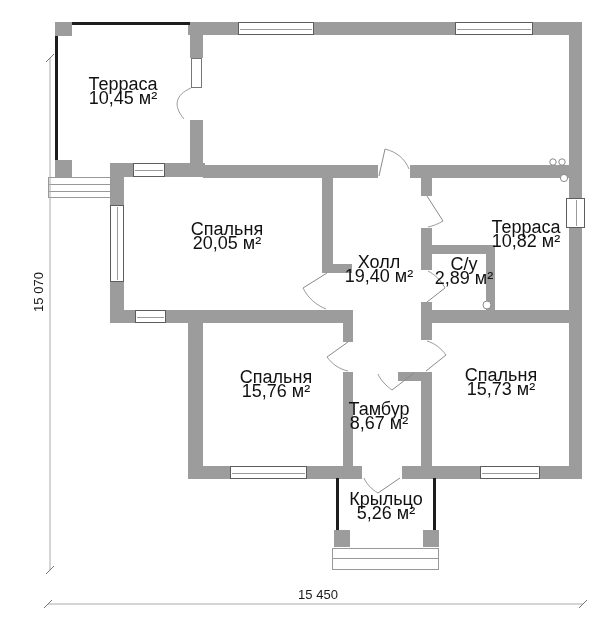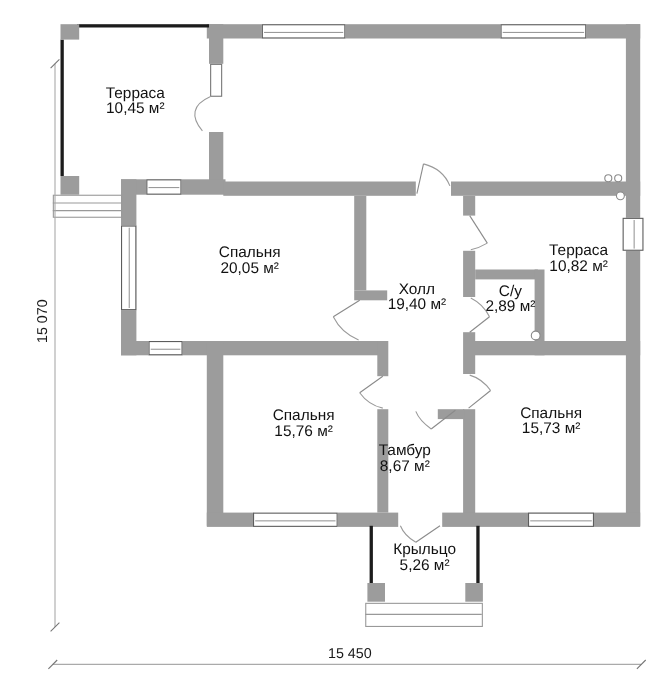--- a/index.html
+++ b/index.html
@@ -13,21 +13,21 @@
     font-family:"Liberation Sans", sans-serif;color:#111;
   }
   .w{position:absolute;background:var(--wall);}
   .bw{position:absolute;background:var(--blk);}
   .win{position:absolute;background:#fff;border:1px solid #5d5d5d;box-sizing:border-box;}
   .win-h::after{content:"";position:absolute;left:1px;right:1px;top:50%;border-top:1px solid #9a9a9a;}
   .win-v::after{content:"";position:absolute;top:1px;bottom:1px;left:50%;border-left:1px solid #9a9a9a;}
   svg.lines{position:absolute;left:0;top:0;pointer-events:none;}
   .lbl{
     position:absolute;transform:translate(-50%,-50%);
-    text-align:center;font-size:14px;line-height:14px;white-space:nowrap;
+    text-align:center;font-size:18px;line-height:14px;white-space:nowrap;
   }
   .dim{position:absolute;font-size:13px;color:#1a1a1a;}
   .dim-v{transform:translate(-50%,-50%) rotate(-90deg);}
   .dim-h{transform:translate(-50%,-50%);}
 </style>
 </head>
 <body>
 
 <div id="plan">
 
@@ -154,21 +154,21 @@
   </div>
   <div class="lbl" style="left:464px;top:271px">
     <span>С/у</span><br><span>2,89 м²</span>
   </div>
   <div class="lbl" style="left:526px;top:234px">
     <span>Терраса</span><br><span>10,82 м²</span>
   </div>
   <div class="lbl" style="left:276px;top:384px">
     <span>Спальня</span><br><span>15,76 м²</span>
   </div>
-  <div class="lbl" style="left:368px;top:416px">
+  <div class="lbl" style="left:379px;top:416px">
     <span>Тамбур</span><br><span>8,67 м²</span>
   </div>
   <div class="lbl" style="left:501px;top:382px">
     <span>Спальня</span><br><span>15,73 м²</span>
   </div>
   <div class="lbl" style="left:386px;top:506px">
     <span>Крыльцо</span><br><span>5,26 м²</span>
   </div>
 
   <div class="dim dim-v" style="left:38px;top:292px">15 070</div>

